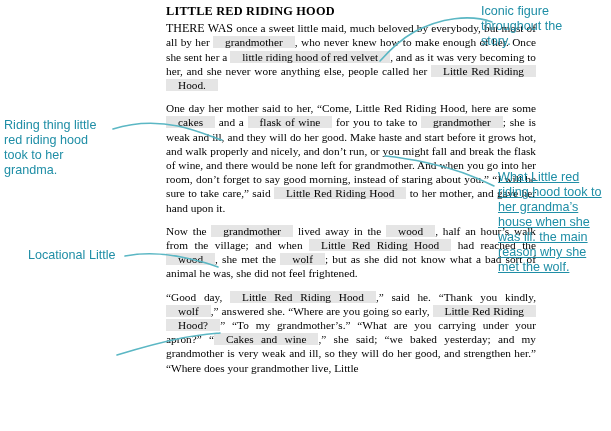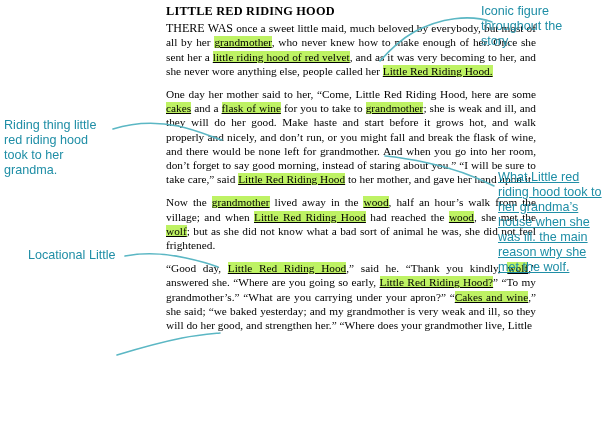--- a/index.html
+++ b/index.html
@@ -49,24 +49,23 @@
   }
   .para.first { text-indent: 0; }
 
   .smallcaps {
     font-variant: small-caps;
     font-size: 12px;
   }
 
   
   .hl {
-    background: #bef264;
-    padding: 0 0px;
+    background: #e5e5e5;
+    padding: 0 12px;
     box-decoration-break: clone;
-    text-decoration: underline;
     -webkit-box-decoration-break: clone;
   }
 
   
   .note {
     position: absolute;
     color: #1f8ea6;
     font-family: "Liberation Sans", sans-serif;
     font-size: 12.6px;
     line-height: 15px;

